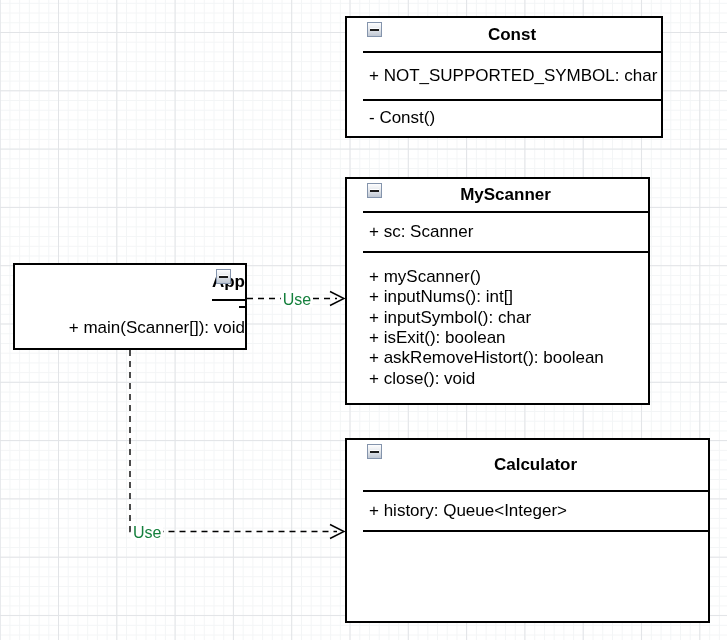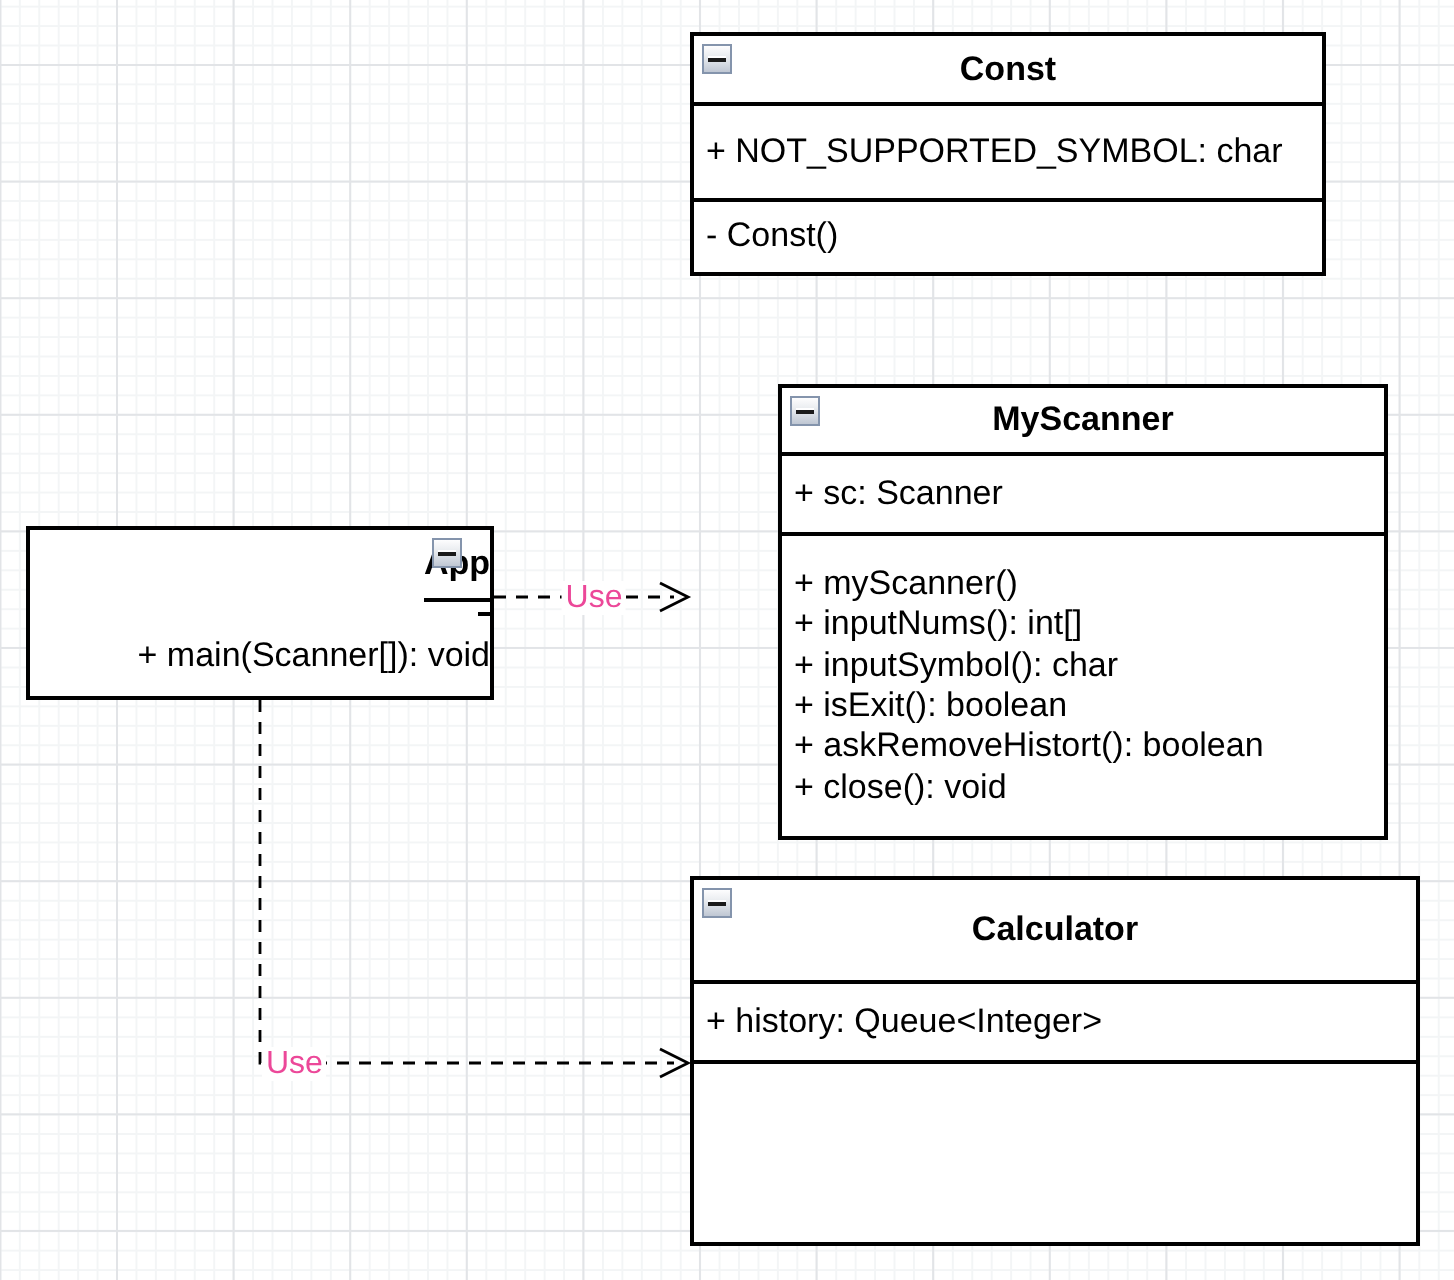--- a/index.html
+++ b/index.html
@@ -20,20 +20,21 @@
   }
 
   .uml-class{
     position:absolute;
     box-sizing:border-box;
     border:2px solid #000000;
     background:#ffffff;
     display:flex;
     flex-direction:column;
     color:#000000;
+    padding-left:16px;
   }
   .uml-title{
     position:relative;
     box-sizing:border-box;
     border-bottom:2px solid #000000;
     display:flex;
     align-items:center;
     justify-content:center;
     font-weight:bold;
     font-size:17px;
@@ -68,21 +69,21 @@
     width:9px;height:2px;
     background:#1b1b1b;
     box-shadow:0 -1px 0 rgba(255,255,255,0.95);
   }
 
   .edge-svg{position:absolute;left:0;top:0;pointer-events:none;}
 
   .edge-label{
     position:absolute;
     font-size:16px;
-    color:#ec4899;
+    color:#15803d;
     background:#ffffff;
     padding:0 2px;
     line-height:17px;
   }
   .edge-label.centered{transform:translate(-50%,-50%);}
   .edge-label.left-anchor{transform:translateY(-50%);}
 </style>
 </head>
 <body>
 
@@ -96,21 +97,21 @@
       <span>Const</span>
     </div>
     <div class="uml-section divided" style="height:48px;">
       <div>+ NOT_SUPPORTED_SYMBOL: char</div>
     </div>
     <div class="uml-section fill">
       <div>- Const()</div>
     </div>
   </div>
 
-  <div class="uml-class" style="left:345px;top:192px;width:305px;height:228px;margin-left:44px;">
+  <div class="uml-class" style="left:345px;top:177px;width:305px;height:228px;">
     <div class="uml-title" style="height:34px;">
       <span class="collapse">
           <span class="minus"></span>
         </span>
       <span>MyScanner</span>
     </div>
     <div class="uml-section divided" style="height:40px;">
       <div>+ sc: Scanner</div>
     </div>
     <div class="uml-section fill">

